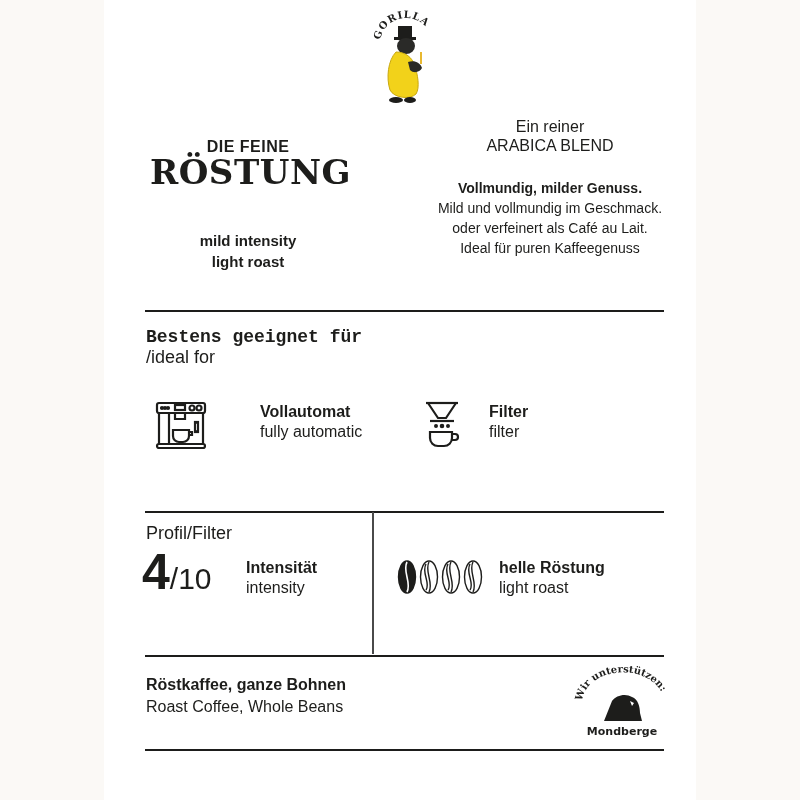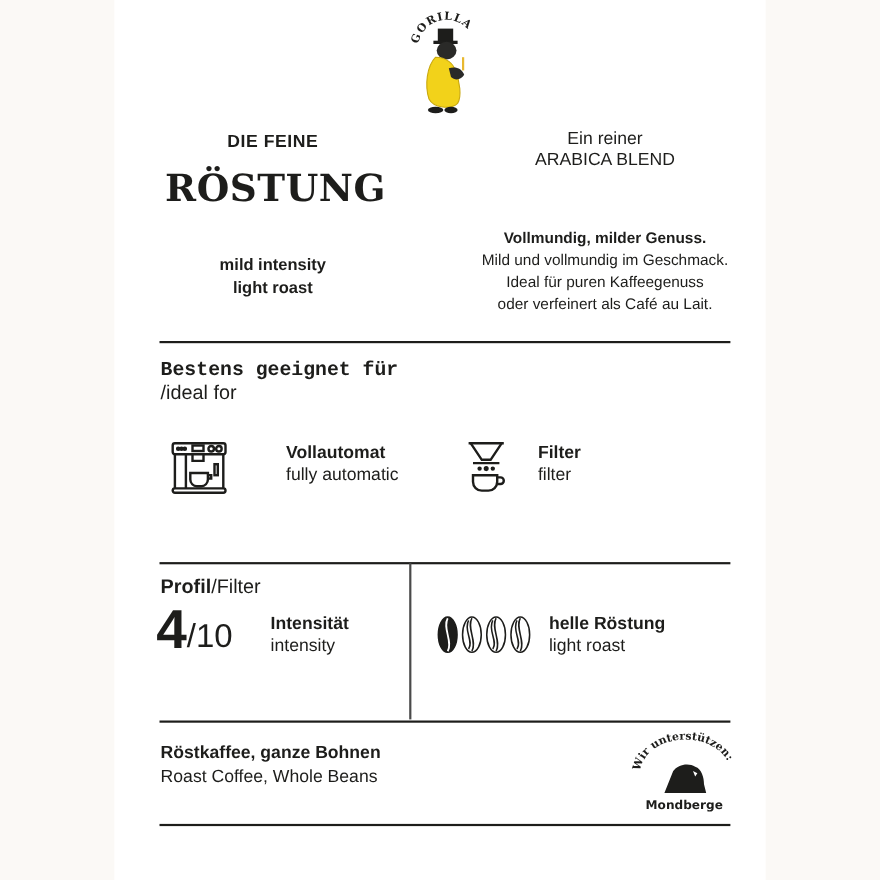--- a/index.html
+++ b/index.html
@@ -12,41 +12,41 @@
     .card {
       position: absolute; left: 104px; top: 0; width: 592px; height: 800px;
       background: #ffffff;
     }
     .abs { position: absolute; }
     .hline { position: absolute; height: 2px; background: #1d1d1b; left: 145px; width: 519px; }
     .vline { position: absolute; width: 2px; background: #4a4a4a; }
 
     .logo { left: 370px; top: 4px; width: 70px; height: 100px; }
 
-    .title-small { left: 150px; width: 196px; top: 121px; text-align: center;
+    .title-small { left: 150px; width: 196px; top: 138px; text-align: center;
       font-size: 16px; font-weight: 700; letter-spacing: 0.5px; }
     .title-big { left: 150px; width: 196px; top: 152px; 
       font-family: "DejaVu Serif", "Liberation Serif", serif; font-size: 34px; font-weight: 700;
       letter-spacing: 0.5px; }
     .tagline { left: 150px; width: 196px; top: 230px; text-align: center; font-size: 15px;
       font-weight: 700; line-height: 21px; }
 
     .blend { left: 400px; width: 300px; top: 117px; text-align: center; font-size: 16px; line-height: 19px; }
-    .desc { left: 400px; width: 300px; top: 178px; text-align: center; font-size: 14px; line-height: 20px; margin-top: 28px; }
+    .desc { left: 400px; width: 300px; top: 178px; text-align: center; font-size: 14px; line-height: 20px; }
     .desc .strong { font-weight: 700; }
 
     .section-title { left: 146px; top: 327px; font-size: 18px; font-weight: 700; line-height: 21px; font-family: Liberation Mono, monospace; }
     .section-sub { left: 146px; top: 347px; font-size: 18px; line-height: 21px; text-align: center; }
 
     .icon-box { position: absolute; }
     .label-bold { font-size: 16px; font-weight: 700; line-height: 20px; }
     .label-reg { font-size: 16px; line-height: 20px; }
 
     .profil { left: 146px; top: 522px; font-size: 18px; line-height: 22px; }
-    .profil b { font-weight: 700; }
+    .profil b { font-weight: 400; }
     .score { left: 142px; top: 548px; display: flex; align-items: flex-end; }
     .score .big { font-size: 50px; font-weight: 900; line-height: 48px; letter-spacing: -2px; }
     .score .small { font-size: 30px; line-height: 34px; margin-left: 2px; }
 
     .footer-bold { left: 146px; top: 675px; font-size: 16px; font-weight: 700; line-height: 20px; }
     .footer-reg { left: 146px; top: 697px; font-size: 16px; line-height: 20px; }
 
     .mond { left: 572px; top: 665px; width: 100px; height: 75px; }
   </style>
 </head>
@@ -85,22 +85,22 @@
   <div>light roast</div>
 </div>
 
 <div class="abs blend">
   <div>Ein reiner</div>
   <div>ARABICA BLEND</div>
 </div>
 <div class="abs desc">
   <div class="strong">Vollmundig, milder Genuss.</div>
   <div>Mild und vollmundig im Geschmack.</div>
+  <div>oder verfeinert als Café au Lait.</div>
   <div>Ideal für puren Kaffeegenuss</div>
-  <div>oder verfeinert als Café au Lait.</div>
 </div>
 
 <div class="hline" style="top:310px;"></div>
 
 <div class="abs section-title">Bestens geeignet für</div>
 <div class="abs section-sub">/ideal for</div>
 
 <div class="icon-box" style="left:155px; top:400px;">
   <svg width="54" height="50" viewBox="0 0 54 50" fill="none" stroke="#1d1d1b" stroke-width="2.2">
     <rect x="2" y="3" width="48" height="10" rx="2"></rect>

